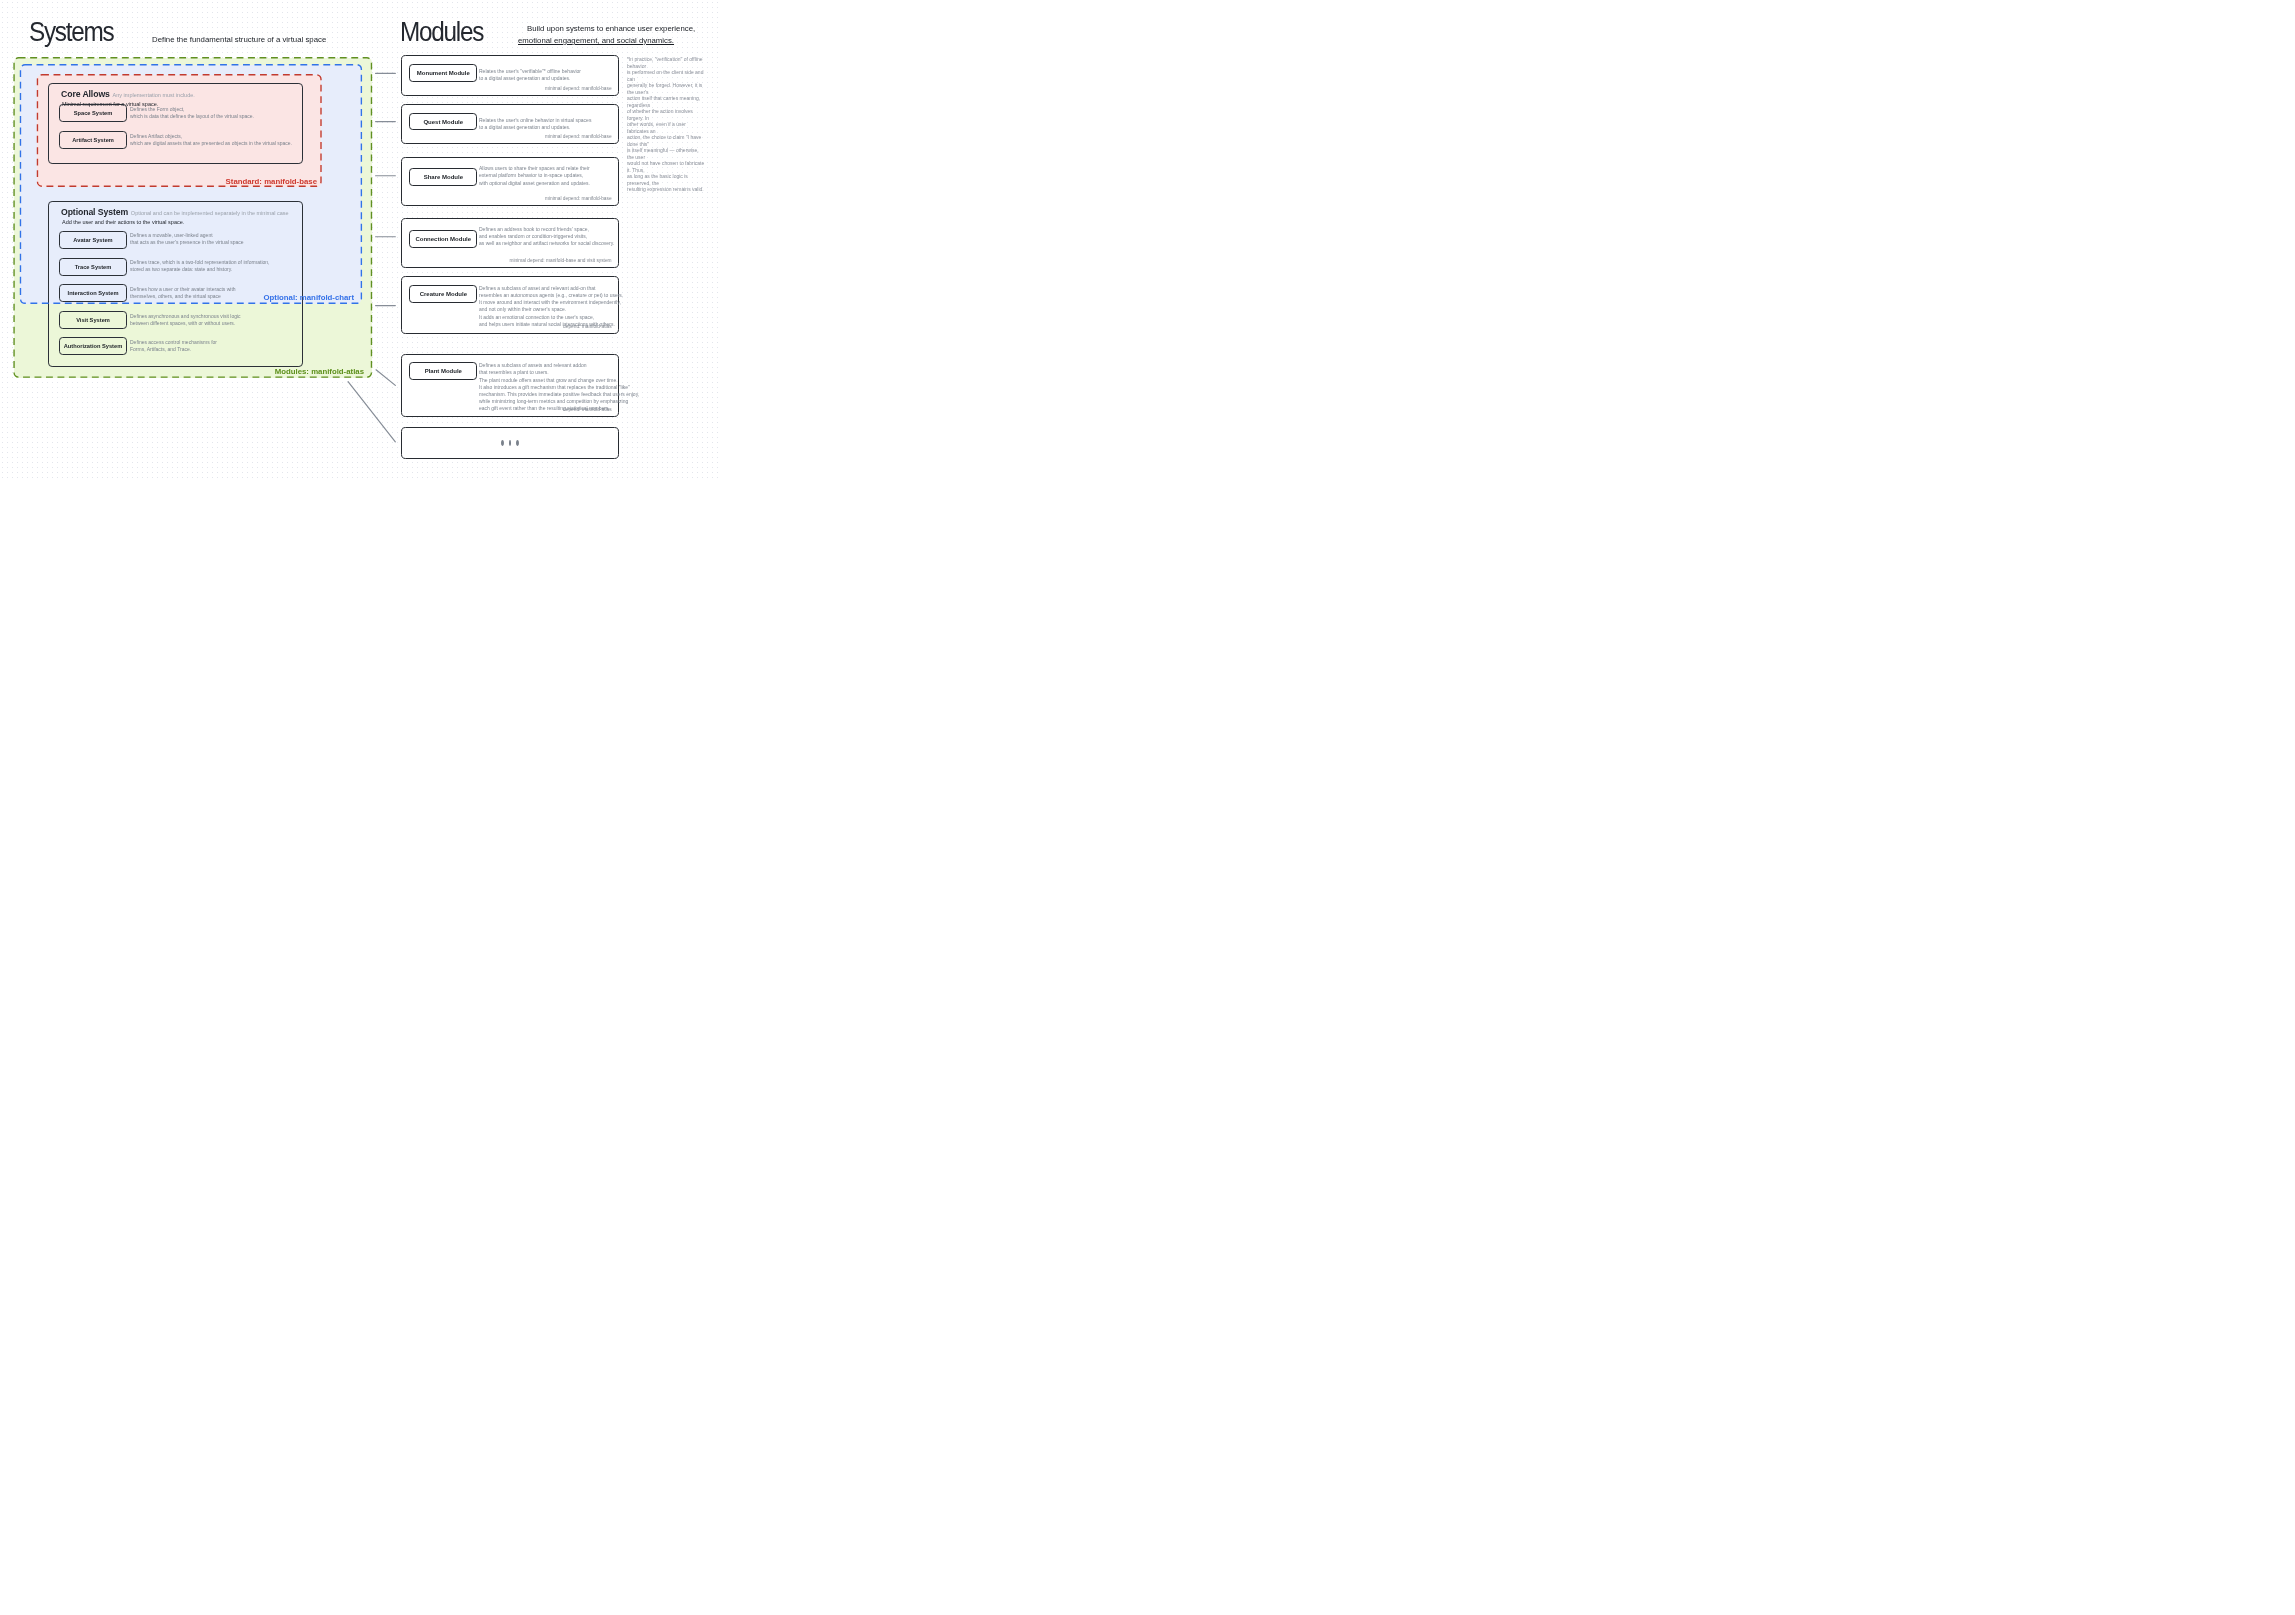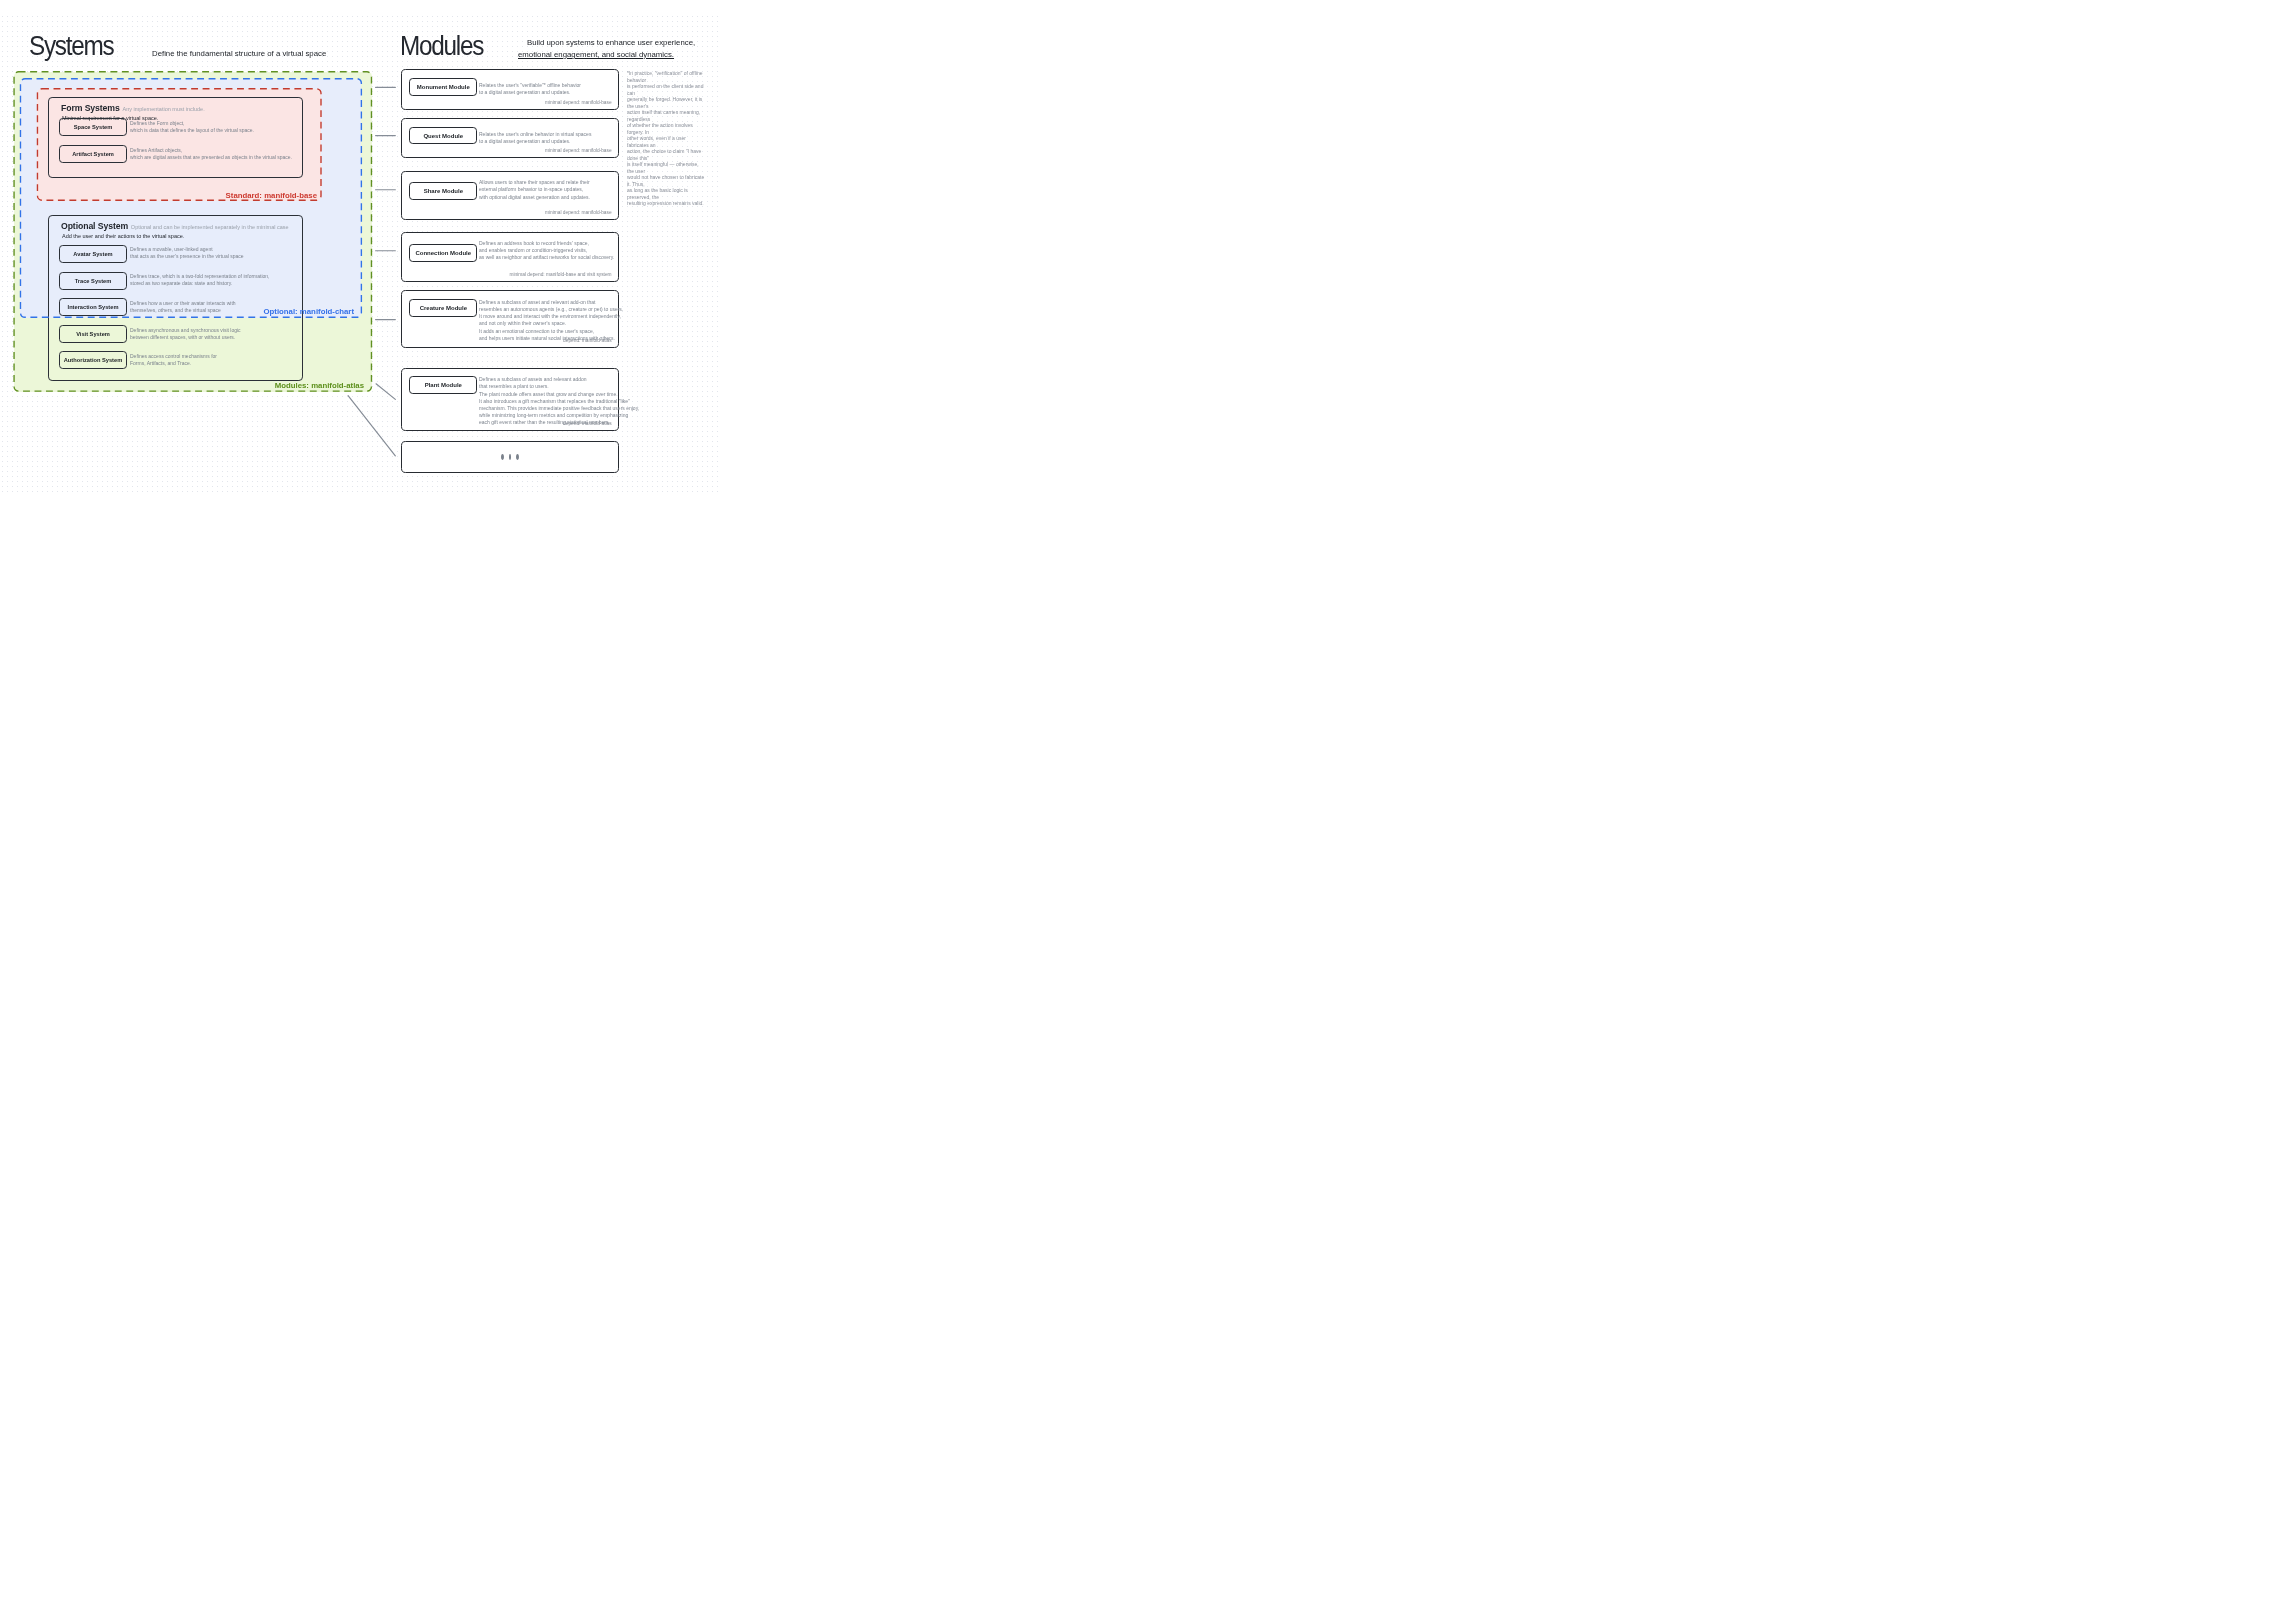--- a/index.html
+++ b/index.html
@@ -2,21 +2,20 @@
 <html style="font-size:7.3px"><head>
 <meta charset="utf-8">
 <style>
   html,body{margin:0;padding:0;background:#fff;}
   .canvas{
     position:relative;width:720px;height:479px;overflow:hidden;
     font-family:"Liberation Sans","DejaVu Sans",sans-serif;
     background-color:#ffffff;
     background-image:radial-gradient(circle,#e2e5ec 0.5px,transparent 0.5px);
     background-size:5px 5px;
-    margin-top:14px;
   }
   .abs{position:absolute;}
   .h1{
     font-size:27px;font-weight:500;letter-spacing:-1.4px;color:#24282f;
     transform:scaleX(0.9);transform-origin:left bottom;white-space:nowrap;line-height:1;
   }
   .h1-sub{font-size:7.8px;color:#1a1e24;white-space:nowrap;}
   .zone{border-radius:4.6px;}
   .zone-green{left:13.8px;top:58px;width:358px;height:320px;background:#ecf7d8;}
   .zone-blue{left:20px;top:65px;width:341px;height:239px;background:#e7edfb;}
@@ -65,21 +64,21 @@
 
   <div class="abs h1 z4" style="left:29px;top:19px;">Systems</div>
   <div class="abs h1-sub z4" style="left:152px;top:35px;">Define the fundamental structure of a virtual space</div>
 
   <div class="abs zone zone-green z0"></div>
   <div class="abs zone zone-blue z1"></div>
   <div class="abs zone zone-red z2"></div>
 
   <div class="abs solid-box core-box z3"></div>
   <div class="abs sec-head z4" style="left:61px;top:89px;">
-    <span class="sec-title">Form Systems</span><span class="sec-note">Any implementation must include.</span>
+    <span class="sec-title">Core Allows</span><span class="sec-note">Any implementation must include.</span>
   </div>
   <div class="abs sec-line2 z4" style="left:62px;top:101px;">Minimal requirement for a virtual space.</div>
 
   <div class="abs sys-btn z4" style="top:104px;">Space System</div>
   <div class="abs sys-desc z4" style="top:106px;">
     <div>Defines the Form object,</div>
     <div>which is data that defines the layout of the virtual space.</div>
   </div>
 
   <div class="abs sys-btn z4" style="top:131px;">Artifact System</div>

